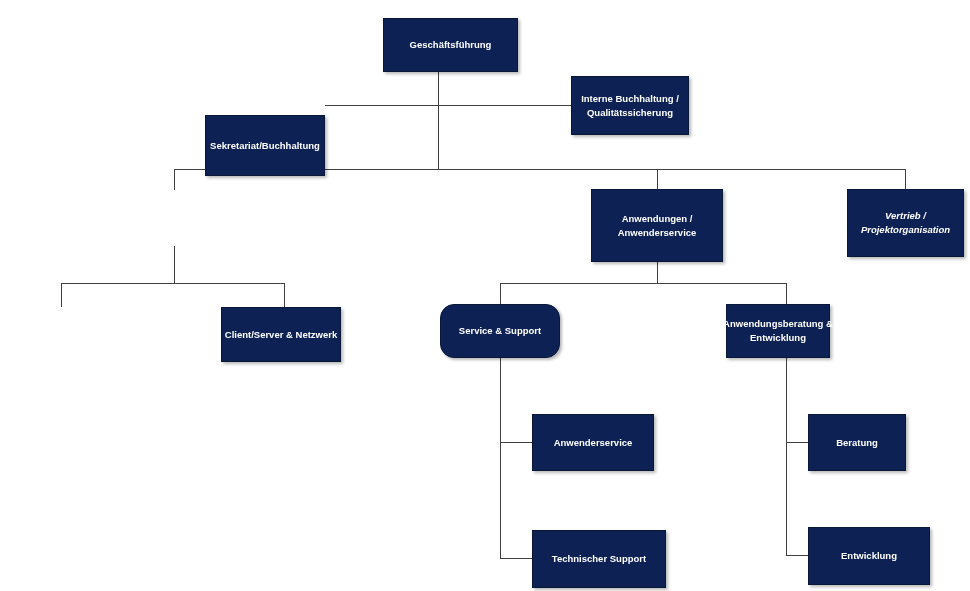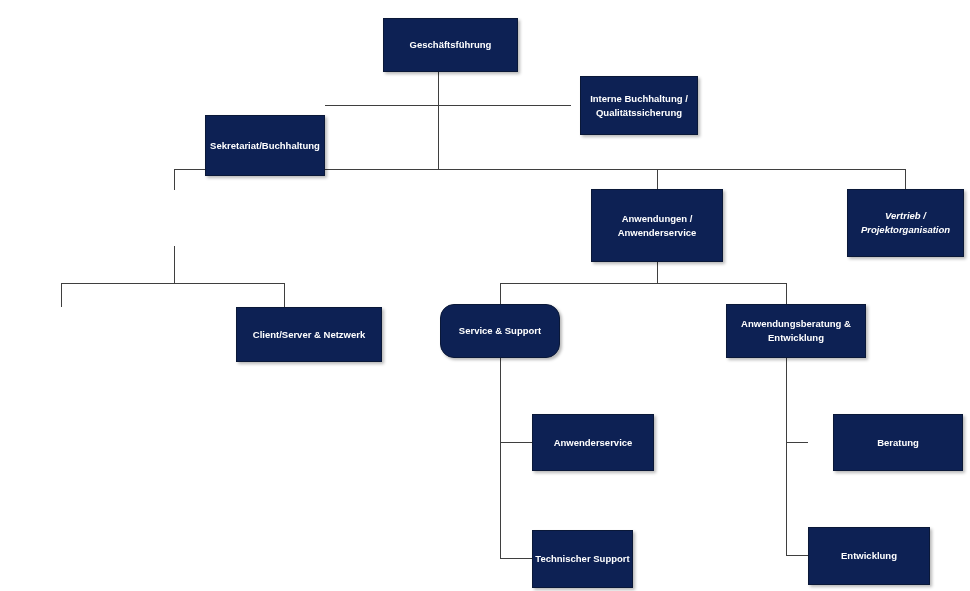--- a/index.html
+++ b/index.html
@@ -64,39 +64,39 @@
   <div class="line" style="left:500px; top:558px; width:32px; height:1px;"></div>
 
   <div class="line" style="left:786px; top:358px; width:1px; height:197px;"></div>
   <div class="line" style="left:786px; top:442px; width:22px; height:1px;"></div>
   <div class="line" style="left:786px; top:555px; width:22px; height:1px;"></div>
 
   <div class="node" style="left:371px; top:18px; width:135px; height:54px;margin-left:12px;">Geschäftsführung</div>
 
   <div class="node" style="left:205px; top:75px; width:120px; height:61px;margin-top:40px;">Sekretariat/Buchhaltung</div>
 
-  <div class="node" style="left:571px; top:76px; width:118px; height:59px;margin-left:9px;">Interne Buchhaltung /
+  <div class="node" style="left:571px; top:76px; width:118px; height:59px;">Interne Buchhaltung /
 Qualitätssicherung</div>
 
 
   <div class="node" style="left:591px; top:189px; width:132px; height:73px;">Anwendungen /
 Anwenderservice</div>
 
   <div class="node" style="left:847px; top:189px; width:117px; height:68px;font-style:italic;">Vertrieb /
 Projektorganisation</div>
 
 
-  <div class="node" style="left:236px; top:307px; width:146px; height:55px;">Client/Server &amp; Netzwerk</div>
+  <div class="node" style="left:221px; top:307px; width:120px; height:55px;">Client/Server &amp; Netzwerk</div>
 
   <div class="node" style="left:440px; top:304px; width:120px; height:54px;border-radius:14px;">Service &amp; Support</div>
 
-  <div class="node" style="left:726px; top:304px; width:140px; height:54px;">Anwendungsberatung &amp;
+  <div class="node" style="left:726px; top:304px; width:104px; height:54px;">Anwendungsberatung &amp;
 Entwicklung</div>
 
   <div class="node" style="left:532px; top:414px; width:122px; height:57px;">Anwenderservice</div>
 
-  <div class="node" style="left:532px; top:530px; width:101px; height:58px;">Technischer Support</div>
+  <div class="node" style="left:532px; top:530px; width:134px; height:58px;">Technischer Support</div>
 
-  <div class="node" style="left:808px; top:414px; width:130px; height:57px;margin-left:25px;">Beratung</div>
+  <div class="node" style="left:808px; top:414px; width:98px; height:57px;">Beratung</div>
 
   <div class="node" style="left:808px; top:527px; width:122px; height:58px;">Entwicklung</div>
 
 </div>
 
 </body></html>

